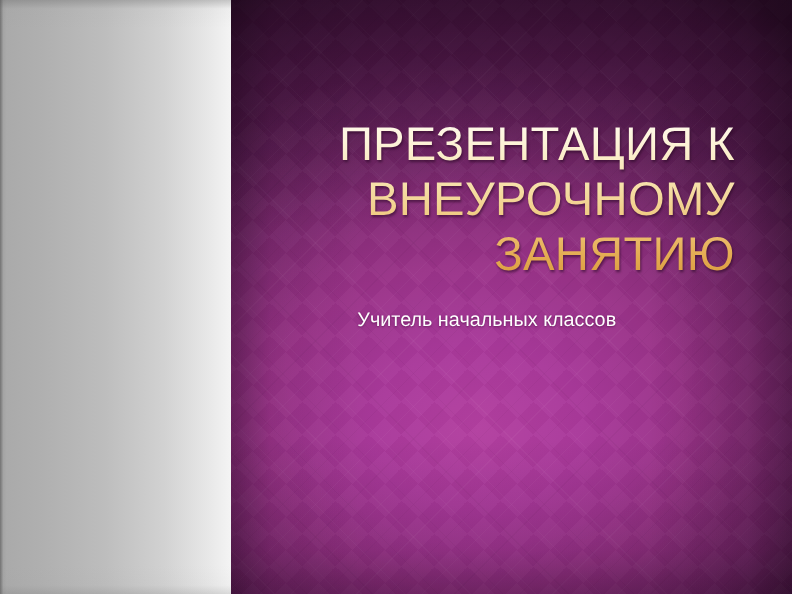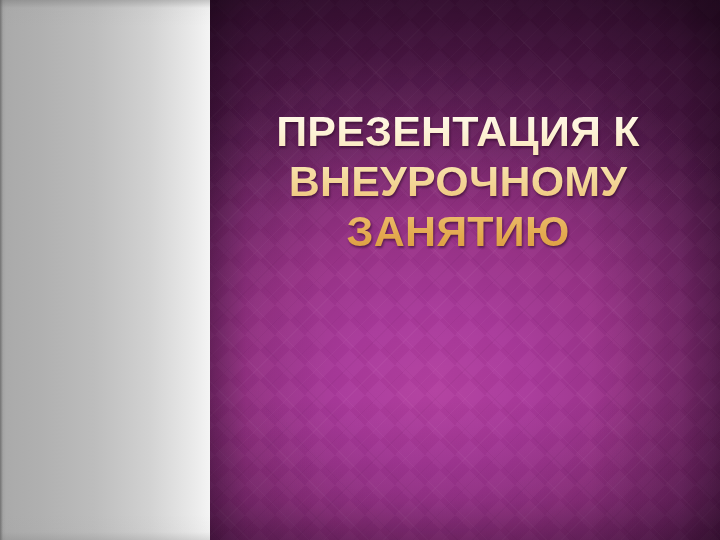--- a/index.html
+++ b/index.html
@@ -155,24 +155,24 @@
     top: 0;
     width: 510px;
     height: 540px;
   }
 
   #title {
     position: absolute;
     right: 52px;
     top: 106px;
     width: 420px;
-    text-align: center;
+    text-align: right;
     font-size: 43px;
     line-height: 50px;
-    font-weight: 700;
+    font-weight: 400;
     letter-spacing: 0.2px;
     text-transform: uppercase;
     background-image: linear-gradient(to bottom,
         #fffaf0 0%,
         #fdf3d8 16%,
         #f6dfa8 42%,
         #eec478 66%,
         #e3a94f 86%,
         #d99a3c 100%);
     -webkit-background-clip: text;
@@ -214,17 +214,18 @@
     <div id="purple-vignette"></div>
   </div>
 
   <div id="text-block">
 
     <div id="title">ПРЕЗЕНТАЦИЯ К
 ВНЕУРОЧНОМУ
 ЗАНЯТИЮ</div>
 
     <div id="subtitle">
+      <span class="subtitle-line">Учитель начальных классов</span>
     </div>
 
   </div>
 
 </div>
 
 </body></html>

